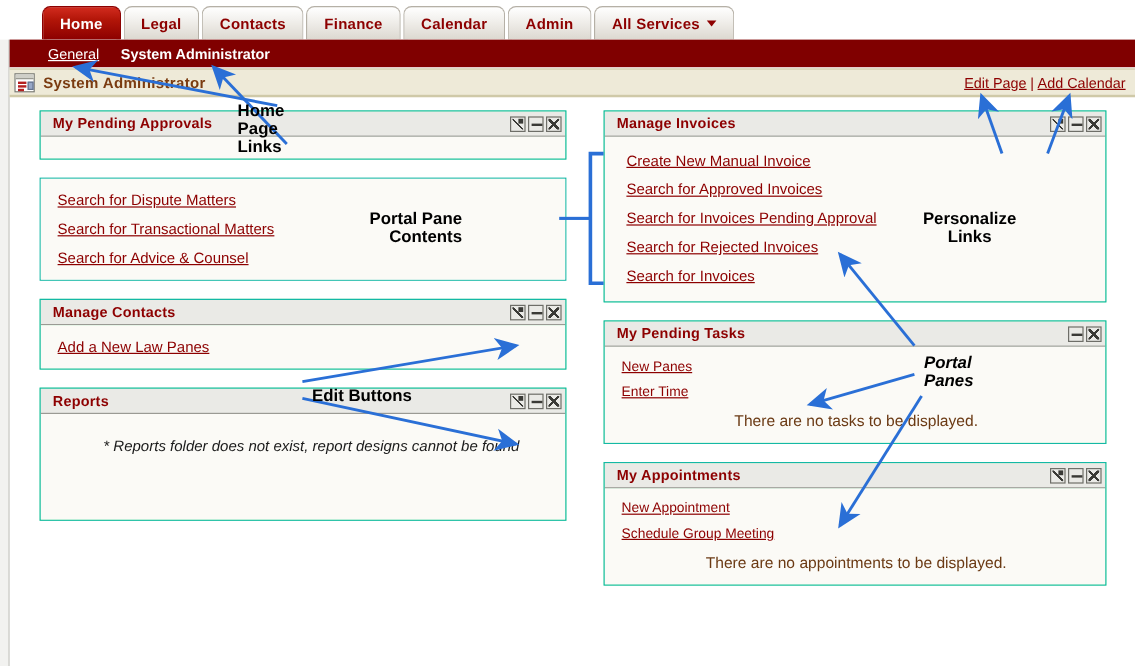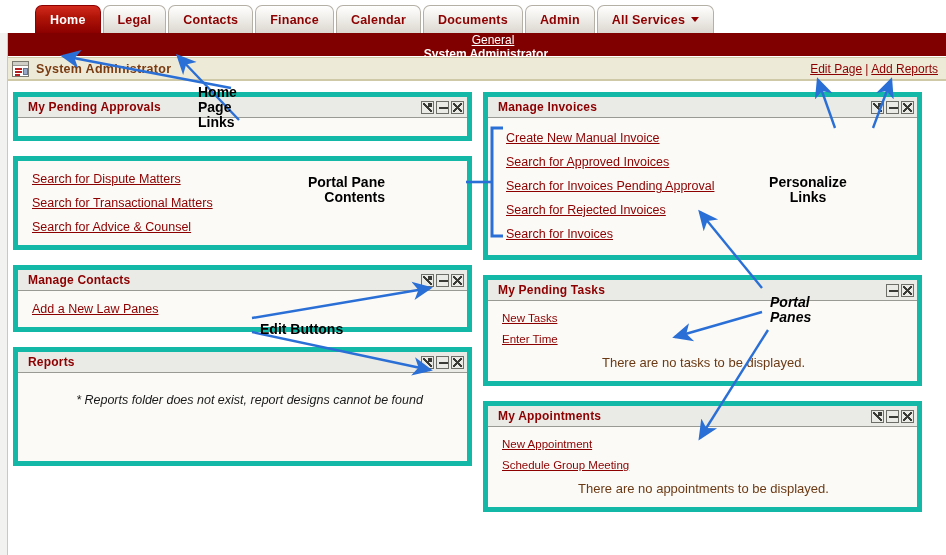--- a/index.html
+++ b/index.html
@@ -61,21 +61,21 @@
     border-left: 4px solid transparent;
     border-right: 4px solid transparent;
     border-top: 5px solid #8d0000;
   }
 
   
   .subnav {
     position: absolute; left: 8px; top: 33px;
     width: 938px; height: 23px;
     background: #800000;
-    display: flex; align-items: center; flex-direction: column;
+    display: flex; align-items: center;
   }
   .subnav .sn-link {
     color: #ffffff;
     font-size: 12px;
     text-decoration: underline;
     margin-left: 32px;
     cursor: pointer;
   }
   .subnav .sn-current {
     color: #ffffff;
@@ -133,22 +133,23 @@
     width: 459px;
   }
   .col-right {
     position: absolute; left: 483px; top: 92px;
     width: 439px;
   }
 
   
   .portlet {
     background: #86efac;
-    border: 5px solid #14b8a6;
+    border: 1px solid #14b8a6;
     margin-bottom: 15px;
+    margin-left: 20px;
   }
   .portlet-head {
     height: 21px;
     background: #eaeae6;
     border-bottom: 1px solid #9a9a94;
     display: flex; align-items: center;
     padding: 0 3px 0 10px;
   }
   .portlet-title {
     font-size: 12px; font-weight: bold;
@@ -259,23 +260,20 @@
         <div class="tab">
           <span>Contacts</span>
         </div>
         <div class="tab">
           <span>Finance</span>
         </div>
         <div class="tab">
           <span>Calendar</span>
         </div>
         <div class="tab">
-          <span>Documents</span>
-        </div>
-        <div class="tab">
           <span>Admin</span>
         </div>
         <div class="tab">
           <span>All Services</span>
           <span class="caret"></span>
         </div>
       </div>
   </div>
 
   <div class="subnav">
@@ -284,21 +282,21 @@
   </div>
 
   <div class="titlebar">
     <span class="page-icon">
       <i class="pi-bar pi-b1"></i>
         <i class="pi-bar pi-b2"></i>
         <i class="pi-bar pi-b3"></i>
         <i class="pi-box"></i>
     </span>
     <span class="page-title">System Administrator</span>
-    <span class="personalize"><a>Edit Page</a><span class="sep">|</span><a>Add Reports</a></span>
+    <span class="personalize"><a>Edit Page</a><span class="sep">|</span><a>Add Calendar</a></span>
   </div>
 
   <div class="col-left" id="col-left">
       <div class="portlet">
         <div class="portlet-head">
           <span class="portlet-title">My Pending Approvals</span>
           <div class="portlet-btns">
             <div class="pbtn pbtn-edit"></div>
             <div class="pbtn pbtn-min"></div>
             <div class="pbtn pbtn-close"></div>
@@ -361,21 +359,21 @@
       </div>
       <div class="portlet">
         <div class="portlet-head">
           <span class="portlet-title">My Pending Tasks</span>
           <div class="portlet-btns">
             <div class="pbtn pbtn-min"></div>
             <div class="pbtn pbtn-close"></div>
           </div>
         </div>
         <div class="portlet-body">
-          <a class="plink small">New Tasks</a>
+          <a class="plink small">New Panes</a>
           <a class="plink small">Enter Time</a>
           <div class="empty-msg">There are no tasks to be displayed.</div>
         </div>
       </div>
       <div class="portlet">
         <div class="portlet-head">
           <span class="portlet-title">My Appointments</span>
           <div class="portlet-btns">
             <div class="pbtn pbtn-edit"></div>
             <div class="pbtn pbtn-min"></div>

